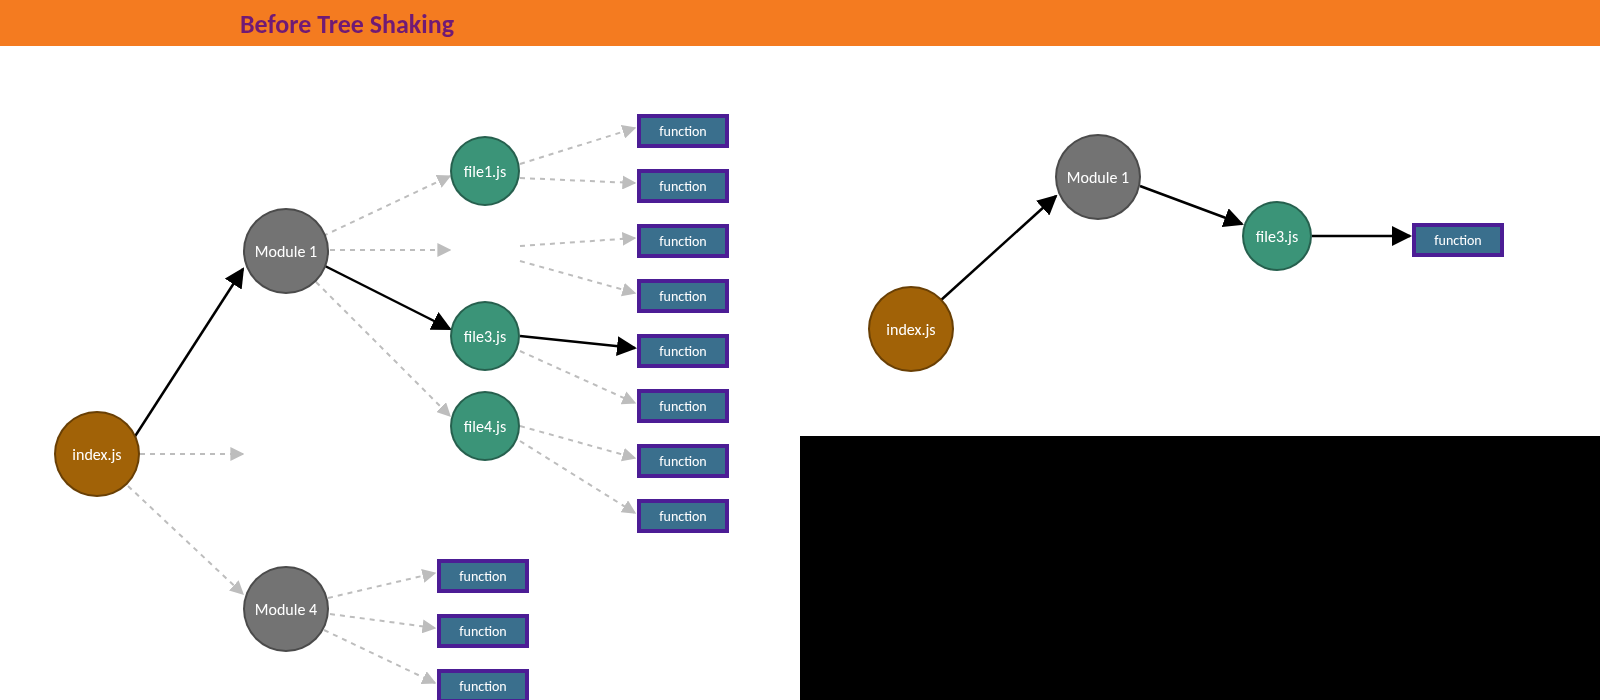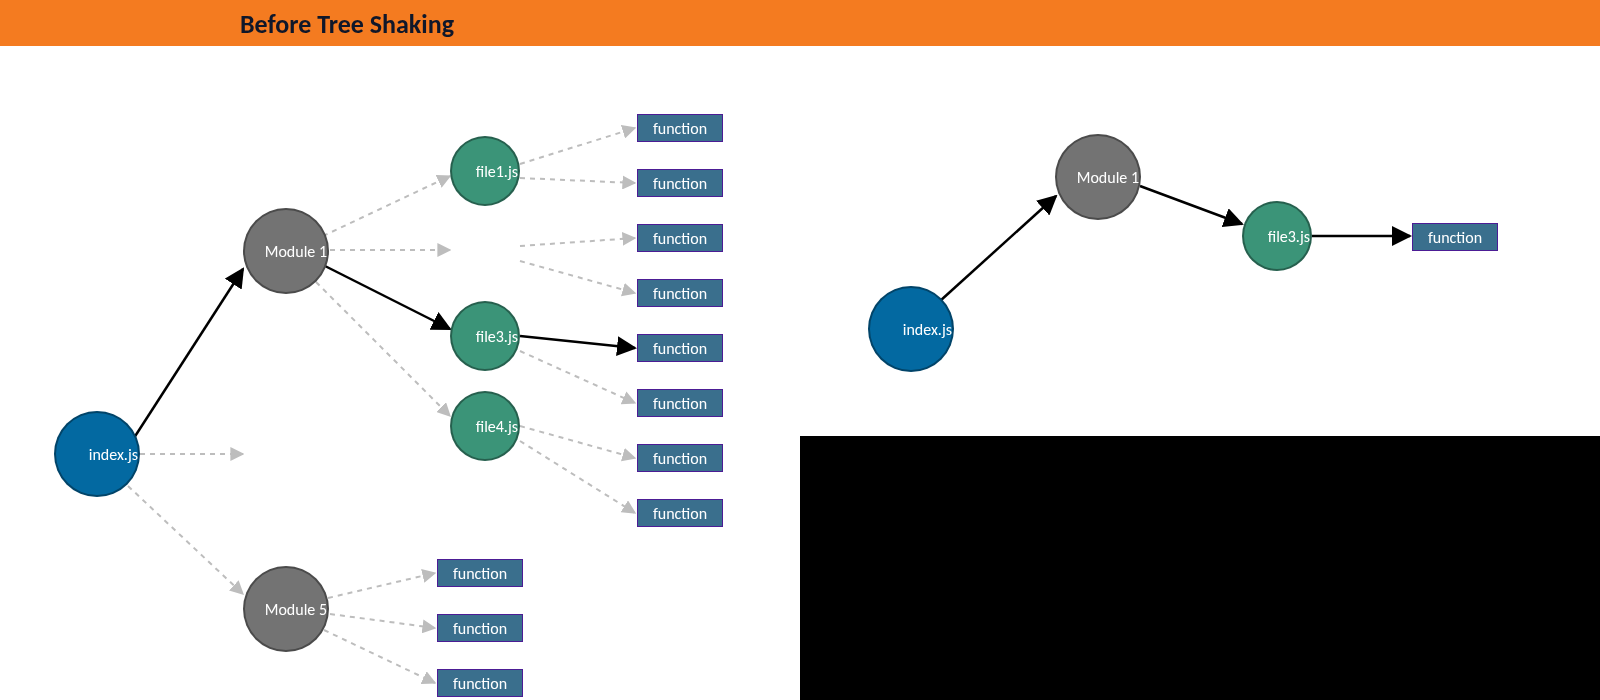--- a/index.html
+++ b/index.html
@@ -1,26 +1,26 @@
 <!DOCTYPE html>
 <html><head>
 <meta charset="utf-8">
 <style>
   html,body{margin:0;padding:0;width:1600px;height:700px;font-family:Calibri,Arial,sans-serif;background:#fff;overflow:hidden}
   .header{position:absolute;left:0;top:0;width:1600px;height:46px;background:#f47b20}
-  .header .title{position:absolute;color:#0f172a;font-weight:700;font-size:26px;top:8px}
+  .header .title{position:absolute;color:#701a75;font-weight:700;font-size:26px;top:8px}
   .panel{position:absolute;top:46px;bottom:0;background:#fff}
   .panel.left{left:0;width:800px}
   .panel.right{left:800px;width:800px}
   .blackbox{position:absolute;background:#000}
-  .node{position:absolute;border-radius:50%;display:flex;align-items:center;justify-content:flex-end;color:#fff;font-size:16px;border:2px solid rgba(0,0,0,.35);box-sizing:border-box}
-  .node.root{background:#0369a1;width:86px;height:86px}
+  .node{position:absolute;border-radius:50%;display:flex;align-items:center;justify-content:center;color:#fff;font-size:16px;border:2px solid rgba(0,0,0,.35);box-sizing:border-box}
+  .node.root{background:#a16207;width:86px;height:86px}
   .node.mod{background:#737373;width:86px;height:86px}
   .node.file{background:#3b9478;width:70px;height:70px}
-  .fn{position:absolute;background:#3a6f8d;color:#fff;font-size:16px;display:flex;align-items:center;justify-content:center;width:84px;height:26px;border:1px solid #4c1d95}
+  .fn{position:absolute;background:#3a6f8d;color:#fff;font-size:14px;display:flex;align-items:center;justify-content:center;width:84px;height:26px;border:4px solid #4c1d95}
   svg.edges{position:absolute;left:0;top:0;pointer-events:none}
 </style>
 </head>
 <body>
 
 <div class="header">
   <div class="title" style="left:240px">Before Tree Shaking</div>
 </div>
 
 <div class="panel left">
@@ -60,21 +60,21 @@
     <line x1="324" y1="584" x2="435" y2="637" stroke="#bdbdbd" stroke-width="2" stroke-dasharray="5 5" marker-end="url(#arr-gray)"></line>
   </svg>
 
   <div class="node root" style="left:54px;top:365px">
       <span>index.js</span>
     </div>
   <div class="node mod" style="left:243px;top:162px">
       <span>Module 1</span>
     </div>
   <div class="node mod" style="left:243px;top:520px">
-      <span>Module 5</span>
+      <span>Module 4</span>
     </div>
   <div class="node file" style="left:450px;top:90px">
       <span>file1.js</span>
     </div>
   <div class="node file" style="left:450px;top:255px">
       <span>file3.js</span>
     </div>
   <div class="node file" style="left:450px;top:345px">
       <span>file4.js</span>
     </div>

